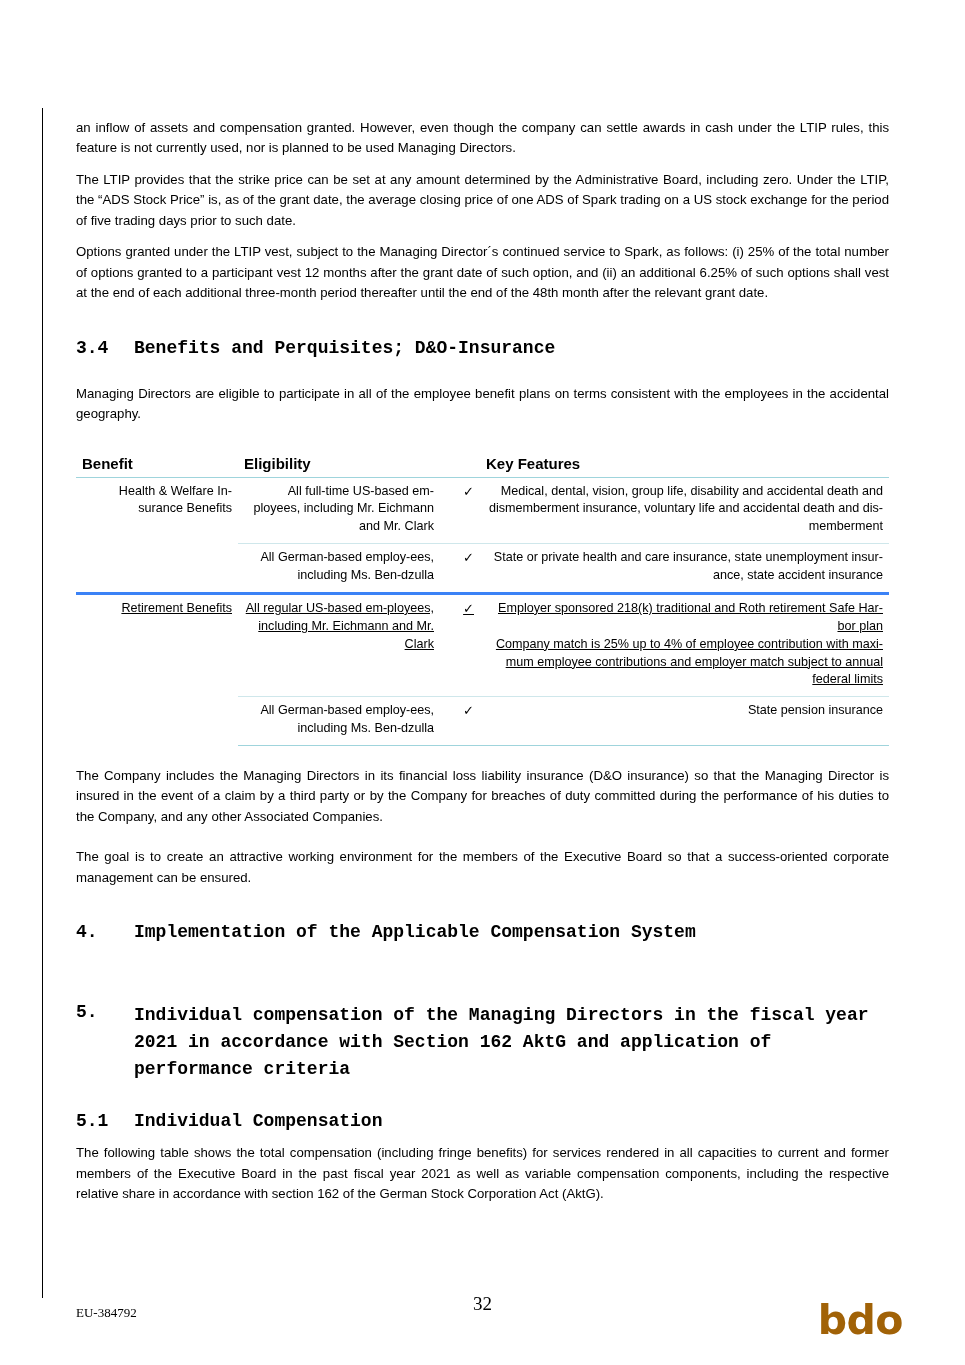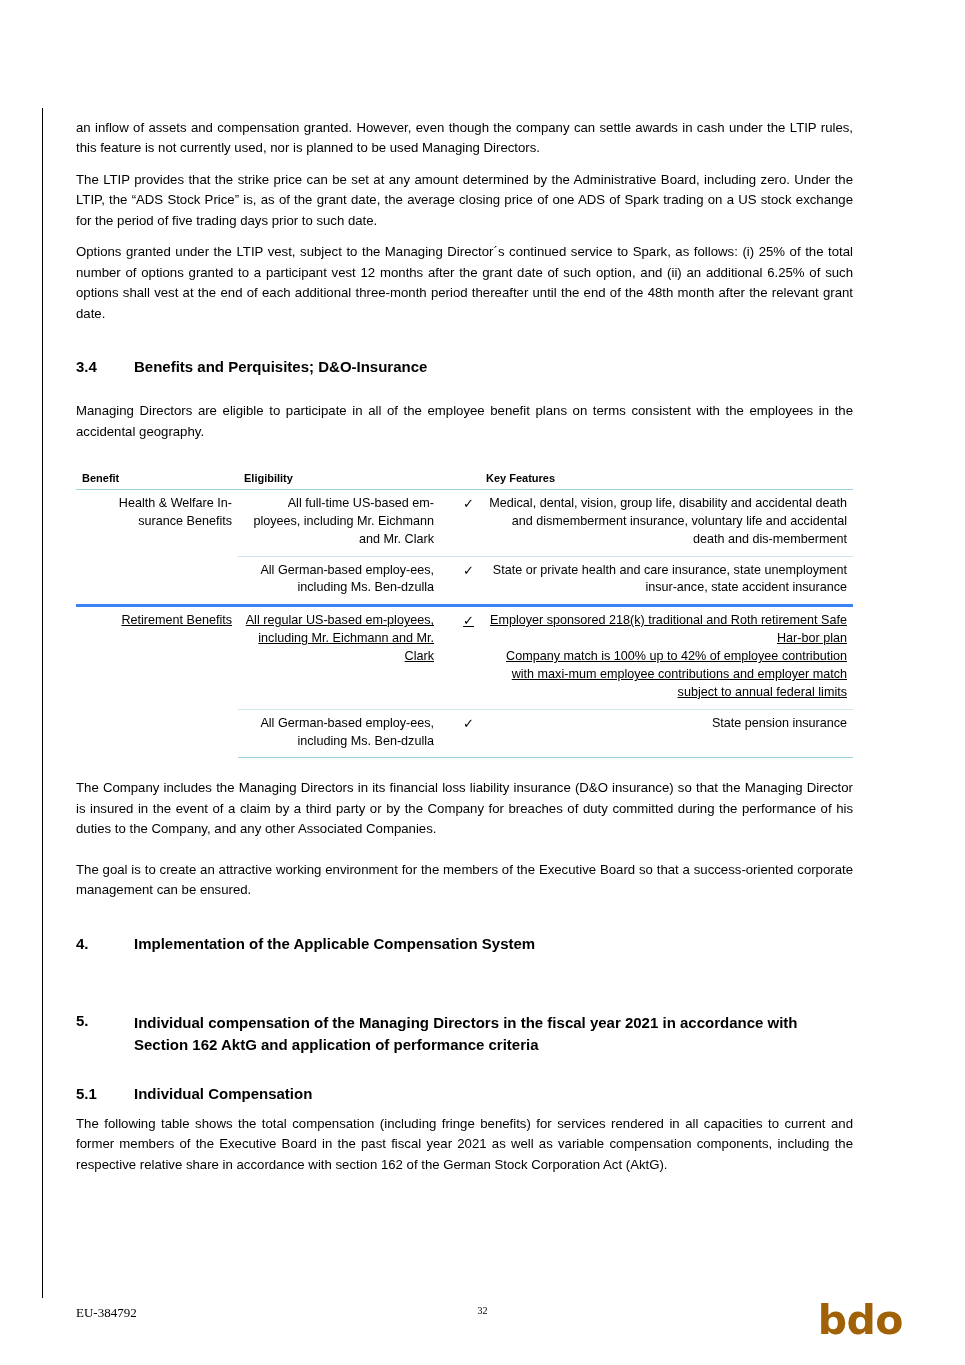--- a/index.html
+++ b/index.html
@@ -13,36 +13,37 @@
     font-family: "Liberation Sans", sans-serif;
     color: #000000;
     position: relative;
     overflow: hidden;
   }
   .page {
     position: relative;
     width: 965px;
     height: 973px;
     box-sizing: border-box;
-    padding: 118px 112px 0 76px;
+    padding: 118px 76px 0 76px;
   }
   p.body-text {
     font-size: 13.2px;
     line-height: 1.55;
     text-align: justify;
     margin: 0 0 11px 0;
   }
   p.body-text.spaced {
     margin-top: 20px;
   }
   .heading {
     display: flex;
-    font-size: 15px;
+    font-size: 18px;
     font-weight: bold;
     margin: 34px 0 0 0;
+    font-family: Liberation Mono, monospace;
   }
   .heading .num {
     width: 58px;
     flex: 0 0 58px;
   }
   .heading .txt {
     flex: 1;
   }
   .heading.wide .txt {
     line-height: 1.5;
@@ -53,21 +54,21 @@
   
   table.benefits {
     width: 100%;
     border-collapse: collapse;
     margin-top: 30px;
     font-size: 12.6px;
   }
   table.benefits th {
     text-align: left;
     font-weight: bold;
-    font-size: 11px;
+    font-size: 15px;
     padding: 0 6px 5px 6px;
     vertical-align: bottom;
   }
   table.benefits thead tr {
     border-bottom: 1.5px solid #9fd4dc;
   }
   table.benefits td {
     vertical-align: top;
     padding: 5px 6px 7px 6px;
     line-height: 1.42;
@@ -96,26 +97,26 @@
   
   .footer {
     position: absolute;
     left: 0;
     bottom: 0;
     width: 965px;
     height: 72px;
   }
   .page-number {
     position: absolute;
-    top: 12px;
+    top: 0px;
     left: 0;
     width: 965px;
     text-align: center;
     font-family: "Liberation Serif", serif;
-    font-size: 10px;
+    font-size: 19px;
   }
   .eu-code {
     position: absolute;
     left: 76px;
     top: 12px;
     font-family: "Liberation Serif", serif;
     font-size: 13px;
   }
   .bdo-logo {
     position: absolute;
@@ -176,21 +177,21 @@
         <td class="c-key">
           <span class="kf-line">State or private health and care insurance, state unemployment insur-ance, state accident insurance</span>
         </td>
       </tr>
       <tr class="grouprow-top">
         <td class="c-benefit" rowspan="2">Retirement Benefits</td>
         <td class="c-elig">All regular US-based em-ployees, including Mr. Eichmann and Mr. Clark</td>
         <td class="c-check"><span class="check">✓</span></td>
         <td class="c-key">
           <span class="kf-line">Employer sponsored 218(k) traditional and Roth retirement Safe Har-bor plan</span>
-          <span class="kf-line">Company match is 100% up to 42% of employee contribution with maxi-mum employee contributions and employer match subject to annual federal limits</span>
+          <span class="kf-line">Company match is 25% up to 4% of employee contribution with maxi-mum employee contributions and employer match subject to annual federal limits</span>
         </td>
       </tr>
       <tr class="subrow-top last-row">
         <td class="c-elig">All German-based employ-ees, including Ms. Ben-dzulla</td>
         <td class="c-check"><span class="check">✓</span></td>
         <td class="c-key">
           <span class="kf-line">State pension insurance</span>
         </td>
       </tr>
     </tbody>

